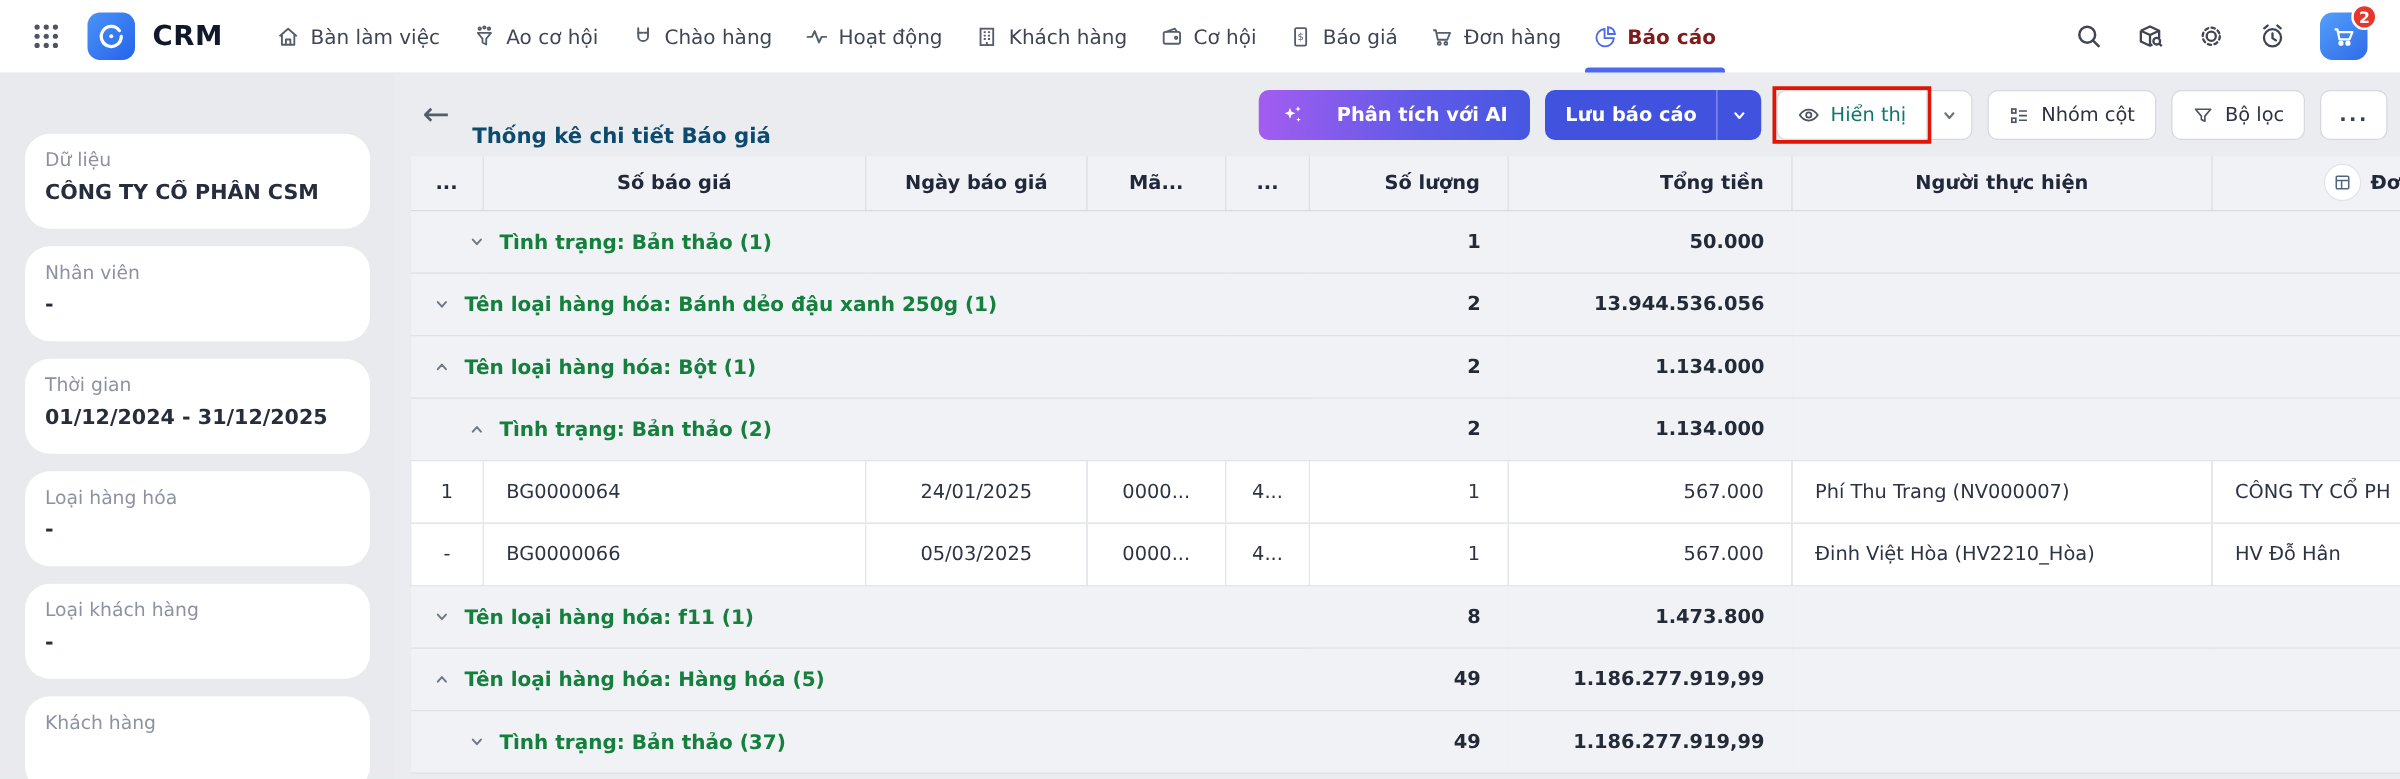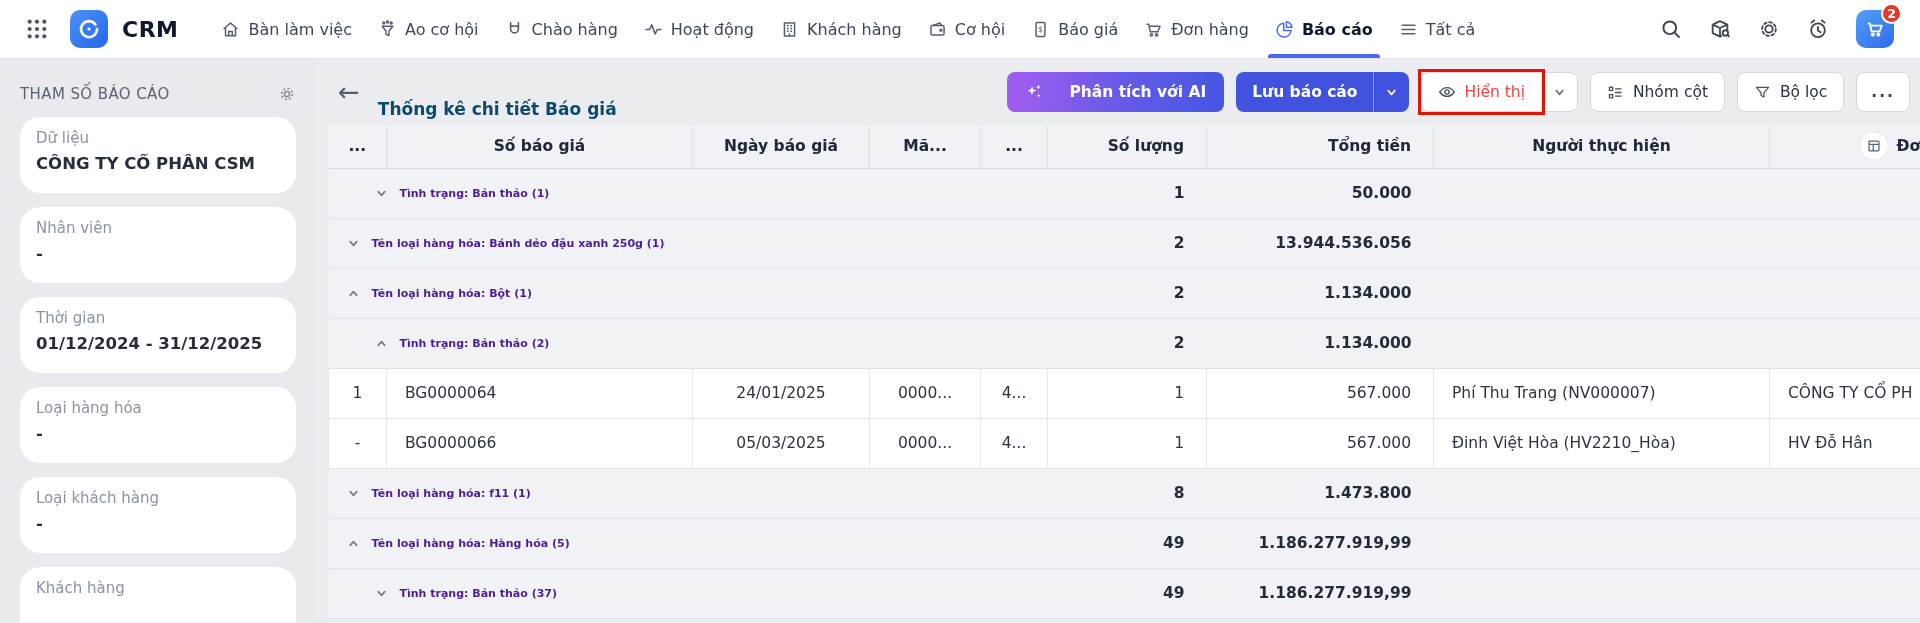--- a/index.html
+++ b/index.html
@@ -11,21 +11,21 @@
   .topnav { position:absolute; top:0; left:0; width:1920px; height:59px;
     background:#fff; border-bottom:1px solid #e3e5e9; display:flex; align-items:center; z-index:20; }
   .grid-icon { margin-left:26px; color:#4b5563; cursor:pointer; }
   .logo { width:38px; height:38px; border-radius:10px; margin-left:22px;
     background:linear-gradient(135deg,#4b93f8,#2563eb); display:flex; align-items:center; justify-content:center; }
   .brand { font-size:22px; font-weight:bold; color:#10182b; margin-left:14px; letter-spacing:.5px; }
   .nav-items { display:flex; align-items:stretch; height:100%; margin-left:30px; }
   .nav-item { position:relative; display:flex; align-items:center; gap:8px; padding:0 13px;
     font-size:16px; color:#3e4655; cursor:pointer; white-space:nowrap; }
   .nav-item .nicon { color:#555e6e; }
-  .nav-item.active { color:#0f172a; font-weight:600;text-align:center; }
+  .nav-item.active { color:#7f1d1d; font-weight:600;text-align:center; }
   .nav-item.active .nicon { color:#4c68f0; }
   .nav-item.active::after { content:''; position:absolute; left:6px; right:6px; bottom:0;
     height:4px; background:#4c68f0; border-radius:3px 3px 0 0; }
   .nav-right { margin-left:auto; display:flex; align-items:center; gap:27px; margin-right:26px; }
   .tool-icon { color:#3f4552; cursor:pointer; }
   .cart-tile { position:relative; width:38px; height:38px; border-radius:10px;
     background:linear-gradient(140deg,#53a0fb,#2f6ae8); display:flex; align-items:center; justify-content:center; cursor:pointer; }
   .cart-badge { position:absolute; top:-7px; right:-8px; min-width:21px; height:21px; border-radius:11px;
     background:#e5372b; color:#fff; font-size:12.5px; font-weight:bold; display:flex; align-items:center;
     justify-content:center; border:2px solid #fff; padding:0 4px; }
@@ -50,21 +50,21 @@
   .hdr-actions { margin-left:auto; display:flex; align-items:center; gap:12px; }
   .btn { height:40px; border-radius:8px; display:inline-flex; align-items:center;
     font-size:15.5px; cursor:pointer; border:none; background:none; white-space:nowrap;
     font-family:inherit; }
   .btn-ai { background:linear-gradient(93deg,#a35df0 0%,#5f5ae6 60%,#4657e2 100%);
     color:#fff; font-weight:600; padding:0 18px; gap:26px; }
   .split { display:inline-flex; align-items:stretch; height:40px; border-radius:8px; }
   .split-blue { background:#4152de; color:#fff; }
   .split-blue .seg { color:#fff; font-weight:600; }
   .split-blue .seg-arrow { border-left:1px solid rgba(255,255,255,.4); }
-  .split-white { background:#fff; border:1px solid #d5d8de; color:#ef4444; }
+  .split-white { background:#fff; border:1px solid #d5d8de; color:#0f766e; }
   .split-white .seg-arrow { border-left:1px solid #d9dce1; color:#6a7180; }
   .seg { display:flex; align-items:center; gap:8px; padding:0 16px; font-size:15.5px;
     background:none; border:none; cursor:pointer; font-family:inherit; color:inherit; }
   .seg-arrow { padding:0 11px; }
   .red-highlight { outline:3px solid #e01505; outline-offset:1px; }
   .btn-white { background:#ffffff; border:1px solid #d5d8de; color:#2b3242; padding:0 16px; gap:9px; }
   .btn-more { padding:0 14px; font-weight:bold; letter-spacing:2px; color:#3a4150; }
 
   
   .table-wrap { margin-left:12px; }
@@ -77,21 +77,21 @@
   th.h-right { text-align:right; padding-right:22px; }
   .don-head { display:flex; align-items:center; justify-content:center; gap:7px; }
   .don-circle { width:30px; height:30px; border-radius:50%; background:#fff; border:1px solid #e2e5ea;
     display:flex; align-items:center; justify-content:center; color:#54657e; flex:0 0 auto; }
   tr.group td { height:50px; background:#f0f2f5; border-bottom:1px solid #dfe2e6; }
   .g-label { white-space:nowrap; overflow:hidden; }
   .g-inner { display:flex; align-items:center; gap:12px; }
   tr.lvl1 .g-inner { padding-left:18px; }
   tr.lvl2 .g-inner { padding-left:46px; }
   .chev { color:#6f7886; display:flex; cursor:pointer; }
-  .g-text { font-size:11px; font-weight:600; color:#4c1d95; }
+  .g-text { font-size:16px; font-weight:600; color:#15803d; }
   .g-num { font-size:15.5px; font-weight:600; color:#242b38; text-align:right; padding-right:22px; }
   tr.detail td { height:50px; background:#fff; border:1px solid #e3e6ea;
     font-size:15.5px; color:#2c3344; overflow:hidden; white-space:nowrap; padding:0 10px; }
   td.c-center { text-align:center; }
   td.c-left { text-align:left; padding-left:18px !important; }
   td.c-right { text-align:right; padding-right:22px !important; }
 </style>
 </head>
 <body>
 
@@ -195,28 +195,20 @@
       <span>Đơn hàng</span>
     </div>
     <div class="nav-item active">
       <span class="nicon">
           <svg width="19" height="19" viewBox="0 0 18 18" fill="none" stroke="currentColor" stroke-width="1.4">
             <path d="M8.2 3a6.6 6.6 0 1 0 7 7h-7z"></path>
             <path d="M10.8 1.6a6 6 0 0 1 5.2 5.2h-5.2z"></path>
           </svg>
         </span>
       <span>Báo cáo</span>
-    </div>
-    <div class="nav-item">
-      <span class="nicon">
-          <svg width="19" height="19" viewBox="0 0 18 18" fill="none" stroke="currentColor" stroke-width="1.5" stroke-linecap="round">
-            <path d="M3 5h12M3 9h12M3 13h12"></path>
-          </svg>
-        </span>
-      <span>Tất cả</span>
     </div>
   </div>
 
   <div class="nav-right">
     <span class="tool-icon">
         <svg width="22" height="22" viewBox="0 0 18 18" fill="none" stroke="currentColor" stroke-width="1.6" stroke-linecap="round">
           <circle cx="8" cy="8" r="5.2"></circle>
           <path d="M12 12l3.5 3.5"></path>
         </svg>
       </span>
@@ -247,29 +239,20 @@
           <path d="M2.4 4h2l1.5 7.2h7.2L15.2 6H5.6"></path>
           <circle cx="7" cy="14" r="1.1" fill="#fff"></circle>
           <circle cx="12" cy="14" r="1.1" fill="#fff"></circle>
         </svg>
       <span class="cart-badge">2</span>
     </span>
   </div>
 </div>
 
 <div class="sidebar">
-  <div class="sb-head">
-    <span class="sb-title">THAM SỐ BÁO CÁO</span>
-    <span class="sb-gear">
-        <svg width="18" height="18" viewBox="0 0 18 18" fill="none" stroke="currentColor" stroke-width="1.5">
-          <circle cx="9" cy="9" r="2.6"></circle>
-          <circle cx="9" cy="9" r="5.4" stroke-dasharray="2.1 2.1"></circle>
-        </svg>
-      </span>
-  </div>
   <div class="sb-card">
     <div class="sb-label">Dữ liệu</div>
     <div class="sb-value">CÔNG TY CỔ PHẦN CSM</div>
   </div>
   <div class="sb-card">
     <div class="sb-label">Nhân viên</div>
     <div class="sb-value">-</div>
   </div>
   <div class="sb-card">
     <div class="sb-label">Thời gian</div>

